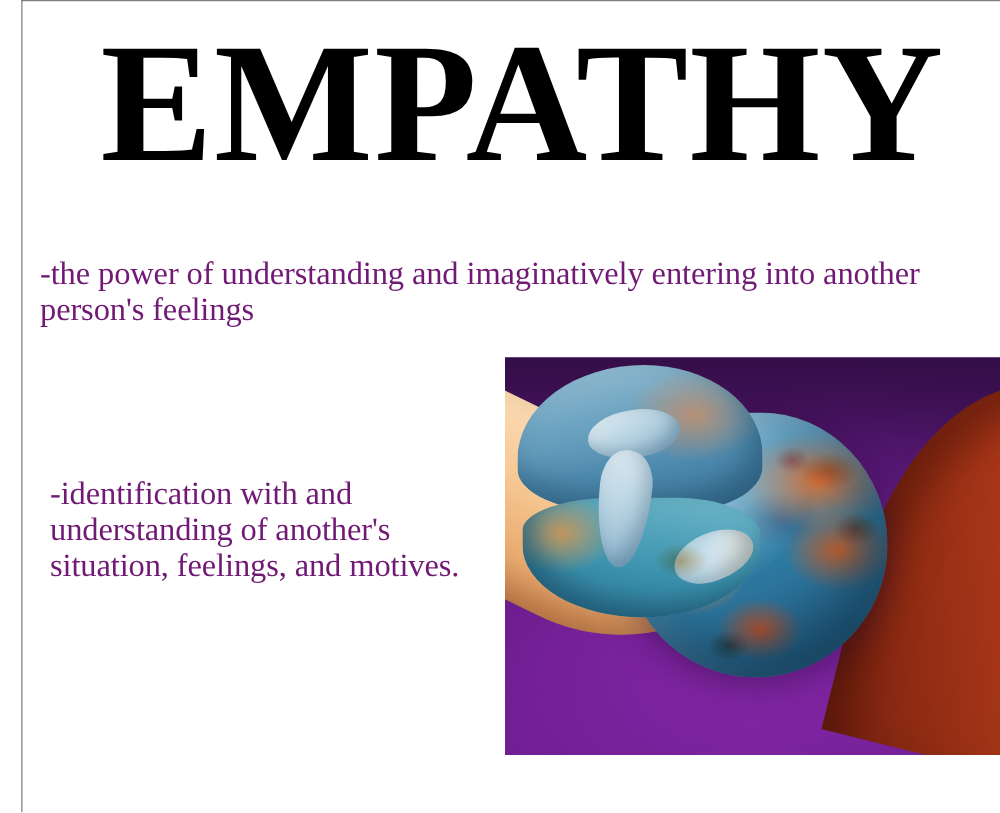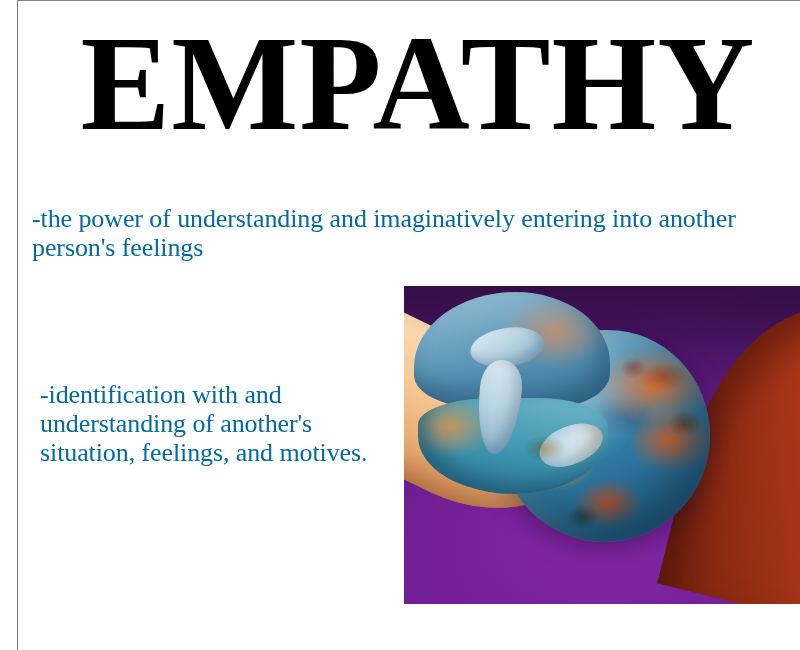--- a/index.html
+++ b/index.html
@@ -37,21 +37,21 @@
     letter-spacing: 1px;
     color: #000000;
     transform: scaleX(0.99);
     transform-origin: center top;
     white-space: nowrap;
   }
 
   
   .def {
     position: absolute;
-    color: #0369a1;
+    color: #701a75;
     font-family: "Liberation Serif", "DejaVu Serif", serif;
     font-size: 26px;
     line-height: 29px;
     letter-spacing: -0.1px;
   }
 
   .def-1 {
     left: 14px;
     top: 203px;
     width: 724px;

